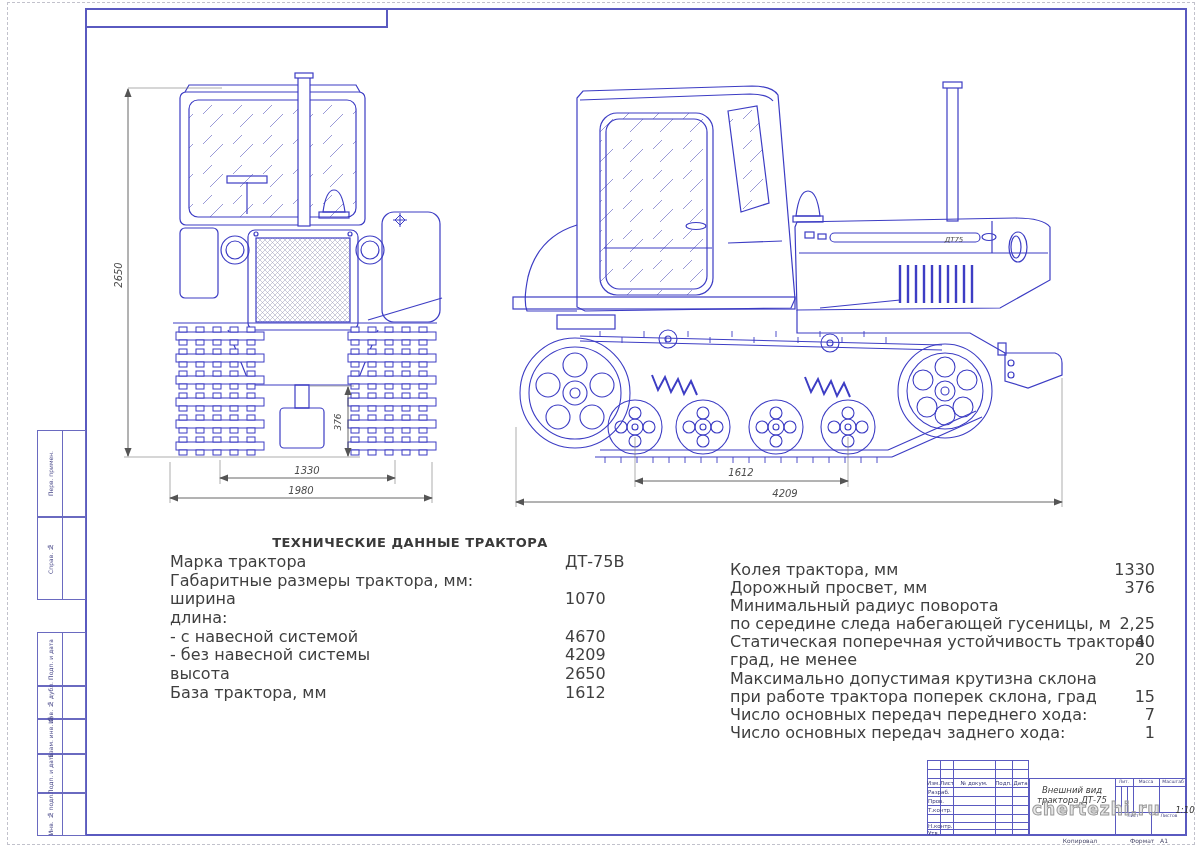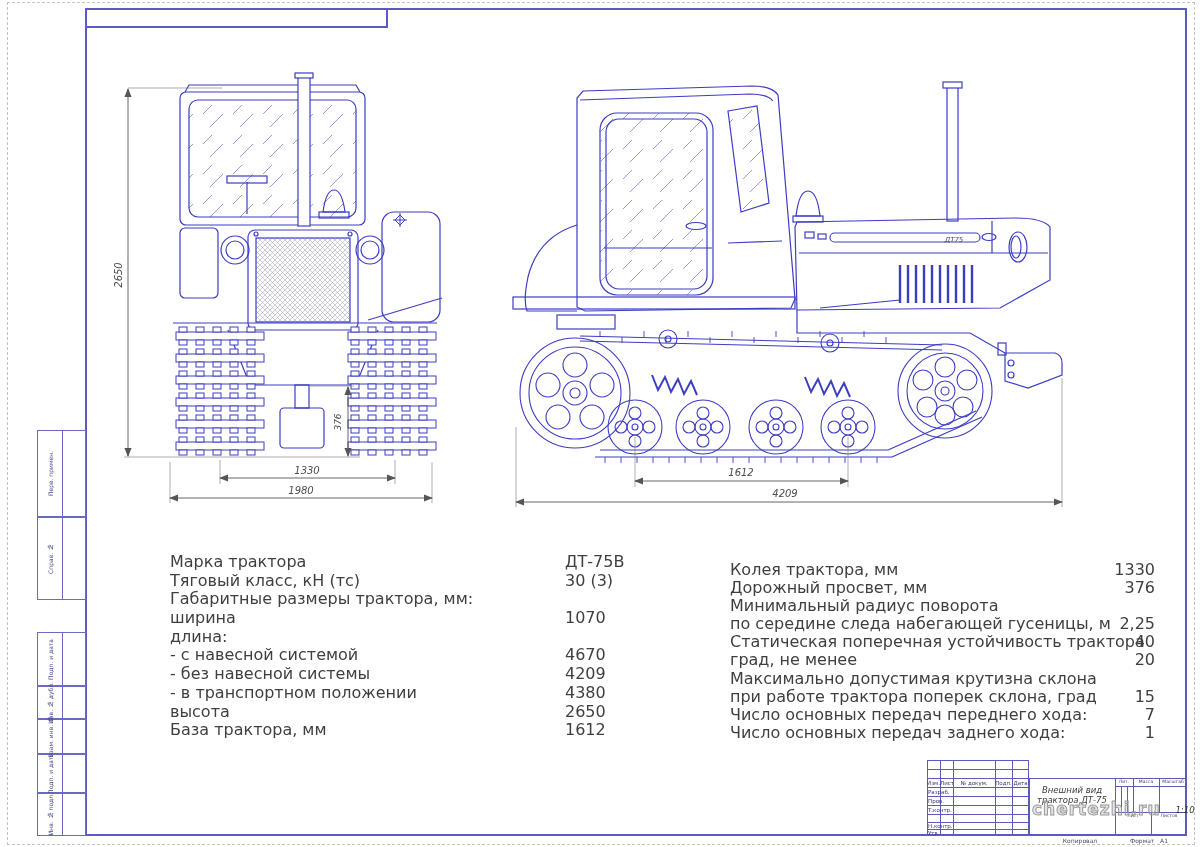--- a/index.html
+++ b/index.html
@@ -333,30 +333,29 @@
       <line x1="562" y1="303" x2="562" y2="432"></line>
     </g>
     <g stroke="#555" stroke-width="0.9">
       <line x1="135" y1="406" x2="348" y2="406" marker-start="url(#ar)" marker-end="url(#ar)"></line>
       <line x1="16" y1="427" x2="562" y2="427" marker-start="url(#ar)" marker-end="url(#ar)"></line>
     </g>
     <text x="241" y="401" font-size="10" text-anchor="middle">1612</text>
     <text x="285" y="422" font-size="10" text-anchor="middle">4209</text>
   </svg>
 
+  <div class="tt-title">ТЕХНИЧЕСКИЕ ДАННЫЕ ТРАКТОРА</div>
 
   <div class="tbl" id="tbl-left">
     <div class="row"><span>Марка   трактора</span><span class="val">ДТ-75В</span></div>
-    <div class="row"><span>Тяговый  класс,  кН  (тс)</span><span class="val">30  (3)</span></div>
     <div class="row"><span>Габаритные размеры трактора, мм:</span><span class="val"></span></div>
     <div class="row"><span>ширина</span><span class="val">1070</span></div>
     <div class="row"><span>длина:</span><span class="val"></span></div>
     <div class="row"><span>-  с   навесной   системой</span><span class="val">4670</span></div>
     <div class="row"><span>-  без   навесной   системы</span><span class="val">4209</span></div>
-    <div class="row"><span>-  в   транспортном       положении</span><span class="val">4380</span></div>
     <div class="row"><span>высота</span><span class="val">2650</span></div>
     <div class="row"><span>База трактора, мм</span><span class="val">1612</span></div>
   </div>
 
   <div class="tbl" id="tbl-right">
     <div class="row"><span>Колея трактора, мм</span><span class="val">1330</span></div>
     <div class="row"><span>Дорожный просвет, мм</span><span class="val">376</span></div>
     <div class="row"><span>Минимальный радиус поворота</span><span class="val"></span></div>
     <div class="row"><span>по  середине   следа   набегающей   гусеницы,  м</span><span class="val">2,25</span></div>
     <div class="row"><span>Статическая поперечная устойчивость трактора  град,  не менее</span><span class="val">40</span></div>

